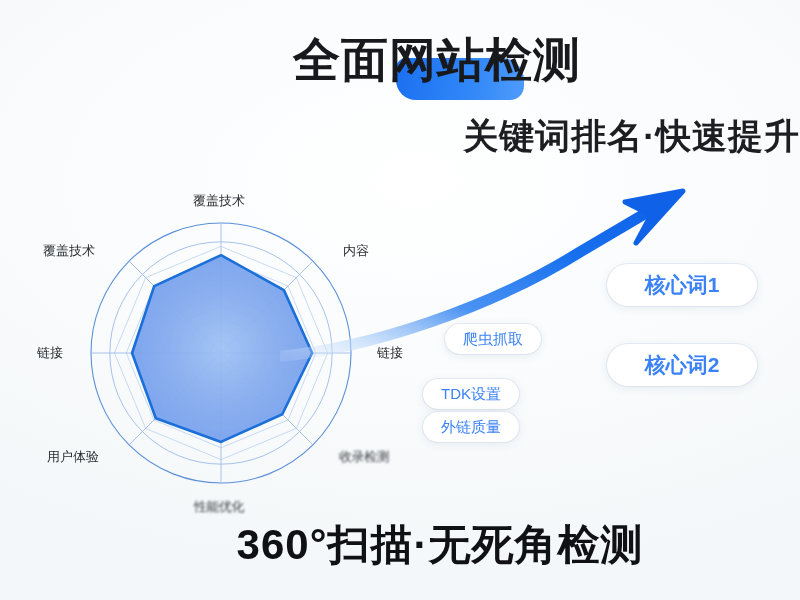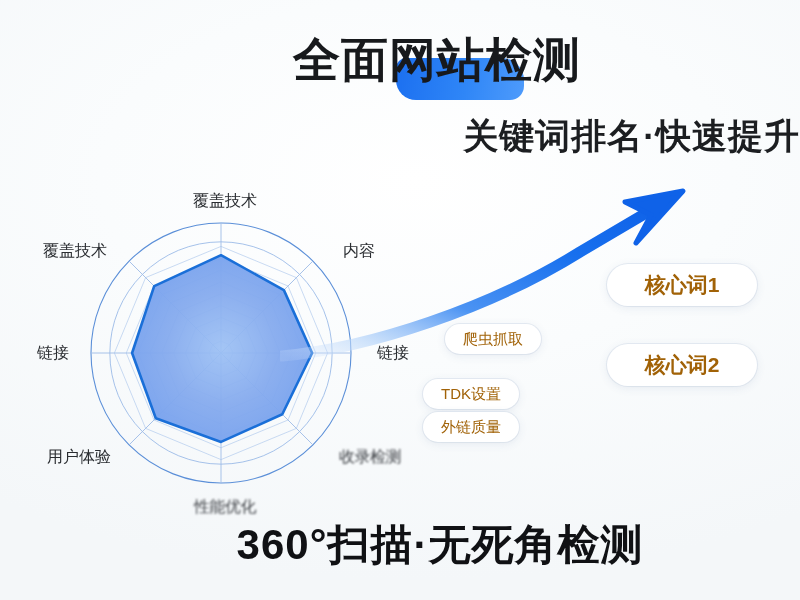--- a/index.html
+++ b/index.html
@@ -90,25 +90,24 @@
   
   #radar-chart {
     position: absolute;
     left: 40px;
     top: 196px;
     width: 360px;
     height: 310px;
   }
   .radar-label {
     position: absolute;
-    font-size: 16px;
+    font-size: 13px;
     color: #2a2d31;
     white-space: nowrap;
     line-height: 1;
-    font-family: Liberation Mono, monospace;
   }
   .radar-label.blurred {
     color: #3b3e43;
     filter: blur(0.9px);
     letter-spacing: -0.5px;
   }
 
   
   #growth-arrow {
     position: absolute;
@@ -120,21 +119,21 @@
   }
 
   
   .pill {
     position: absolute;
     display: flex;
     align-items: center;
     justify-content: center;
     background: #ffffff;
     border-radius: 999px;
-    color: #a16207;
+    color: #3b82f6;
     box-shadow: 0 2px 10px rgba(60, 90, 140, 0.10),
                 0 0 0 1px rgba(225, 232, 240, 0.75);
     white-space: nowrap;
   }
   .pill-small {
     width: 96px;
     height: 30px;
     font-size: 15px;
     font-weight: normal;
   }

